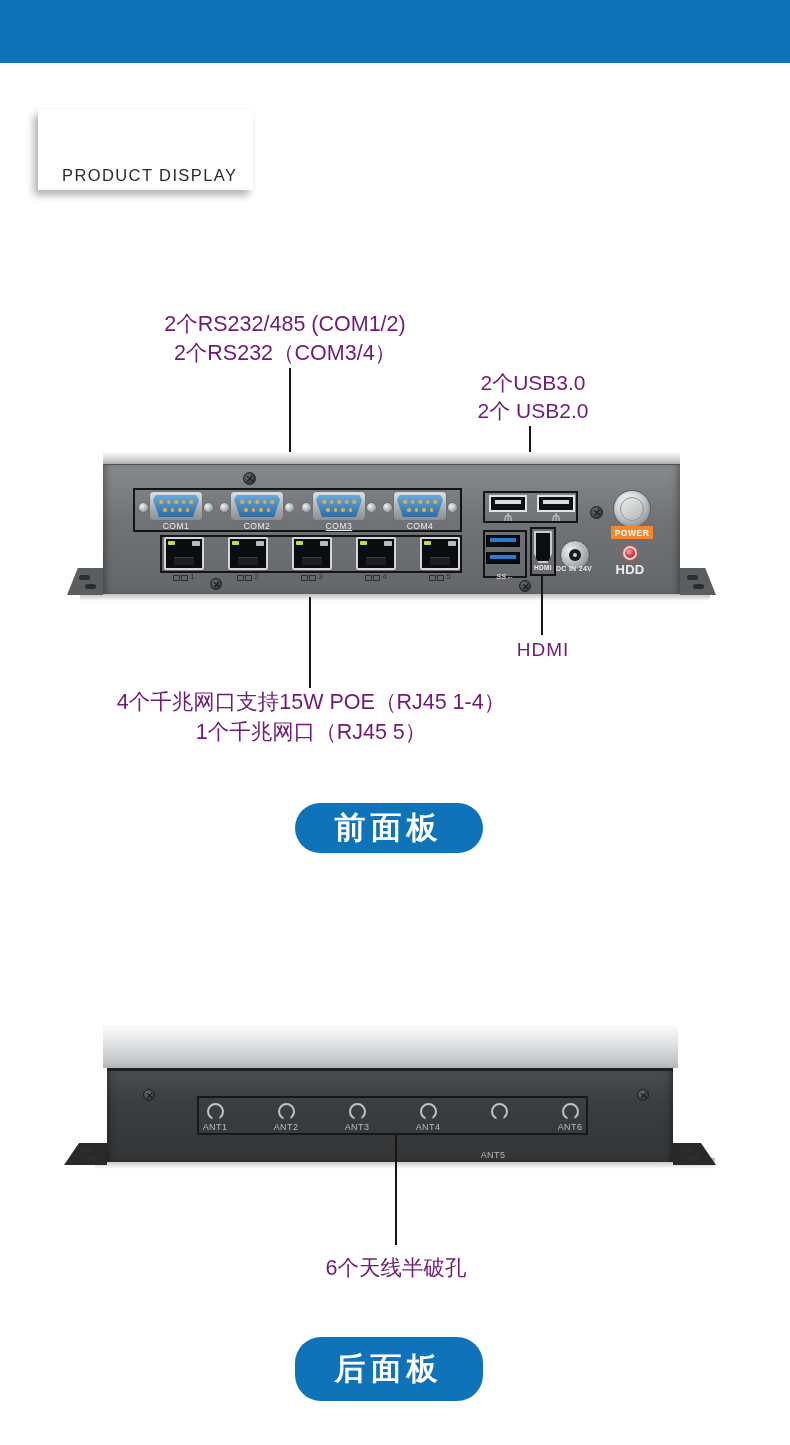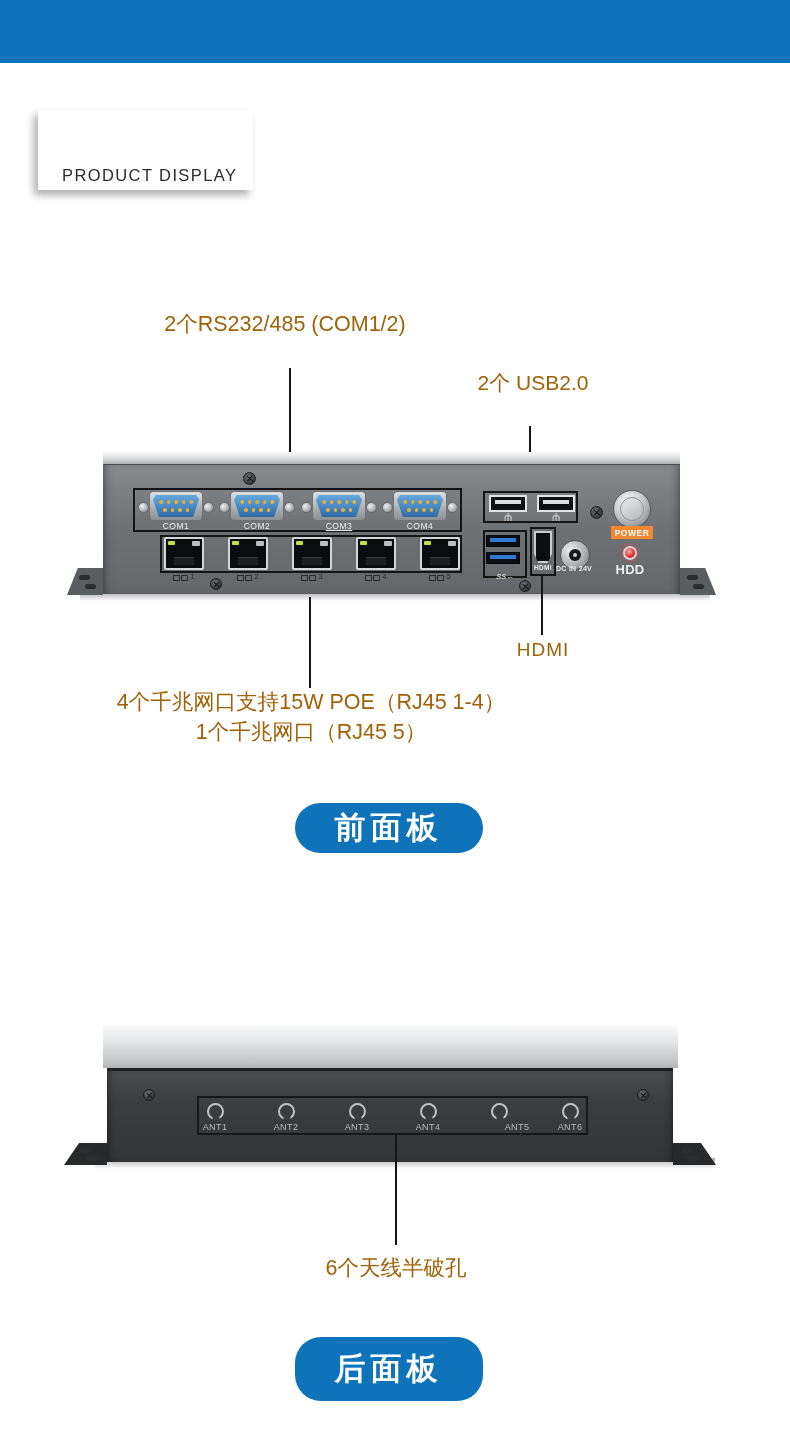--- a/index.html
+++ b/index.html
@@ -8,21 +8,21 @@
   .abs{position:absolute;}
 
   
   .blue-band{left:0;top:130;width:790px;height:63px;background:#0e73b9;}
   .title-box{left:38px;top:110px;width:215px;height:80px;background:#ffffff;
              box-shadow:-4px 5px 8px rgba(0,0,0,.32);}
   .title-cn{left:24px;top:8px;font-size:38px;font-weight:bold;color:#0d0d0d;letter-spacing:3px;}
   .title-en{left:24px;top:56px;font-size:16.5px;color:#2b2b2b;letter-spacing:1.4px;}
 
   
-  .ann{color:#a16207;text-align:center;}
+  .ann{color:#701a75;text-align:center;}
   .ann-com{left:60px;top:310px;width:450px;font-size:21.5px;line-height:29px;}
   .ann-usb{left:433px;top:369px;width:200px;font-size:21px;line-height:28px;}
   .ann-hdmi{left:483px;top:639px;width:120px;font-size:19px;letter-spacing:1px;}
   .ann-lan{left:61px;top:687px;width:500px;font-size:21.5px;line-height:30px;}
   .ann-ant{left:296px;top:1253px;width:200px;font-size:21.5px;}
   .leader{width:2px;background:#161616;}
 
   
   .pill{left:295px;width:188px;height:50px;border-radius:26px;background:#0e73b9;
         color:#ffffff;font-size:31px;font-weight:bold;letter-spacing:5px;padding-left:5px;
@@ -107,22 +107,24 @@
 </head>
 <body>
 
 <div class="abs blue-band"></div>
 <div class="abs title-box">
   <div class="abs title-en">PRODUCT DISPLAY</div>
 </div>
 
 <div class="abs ann ann-com">
   <div>2个RS232/485 (COM1/2)</div>
+  <div>2个RS232（COM3/4）</div>
 </div>
 <div class="abs ann ann-usb">
+  <div>2个USB3.0</div>
   <div>2个 USB2.0</div>
 </div>
 <div class="abs leader" style="left:289px;top:368px;height:120px;"></div>
 <div class="abs leader" style="left:529px;top:426px;height:65px;"></div>
 
 <div class="abs dev-shadow" style="left:80px;top:592px;width:630px;height:9px;"></div>
 <div class="abs ear" style="left:67px;top:568px;width:36px;height:27px;clip-path:polygon(0 100%,30% 0,100% 0,100% 100%);">
   <div class="hole" style="left:12px;top:7px;width:11px;height:5px;"></div>
   <div class="hole" style="left:18px;top:16px;width:11px;height:5px;"></div>
 </div>
@@ -353,20 +355,20 @@
       <div class="gap"></div>
     </div>
   <div class="abs ant-hole" style="left:459px;">
       <div class="gap"></div>
     </div>
 
   <div class="abs ant-label" style="left:90px;">ANT1</div>
   <div class="abs ant-label" style="left:161px;">ANT2</div>
   <div class="abs ant-label" style="left:232px;">ANT3</div>
   <div class="abs ant-label" style="left:303px;">ANT4</div>
-  <div class="abs ant-label" style="left:392px;">ANT5</div>
+  <div class="abs ant-label" style="left:368px;margin-top:28px;">ANT5</div>
   <div class="abs ant-label" style="left:445px;">ANT6</div>
 </div>
 
 <div class="abs leader" style="left:395px;top:1135px;height:110px;"></div>
 <div class="abs ann ann-ant">6个天线半破孔</div>
 
 <button class="abs pill pill-rear">后面板</button>
 
 </body></html>

